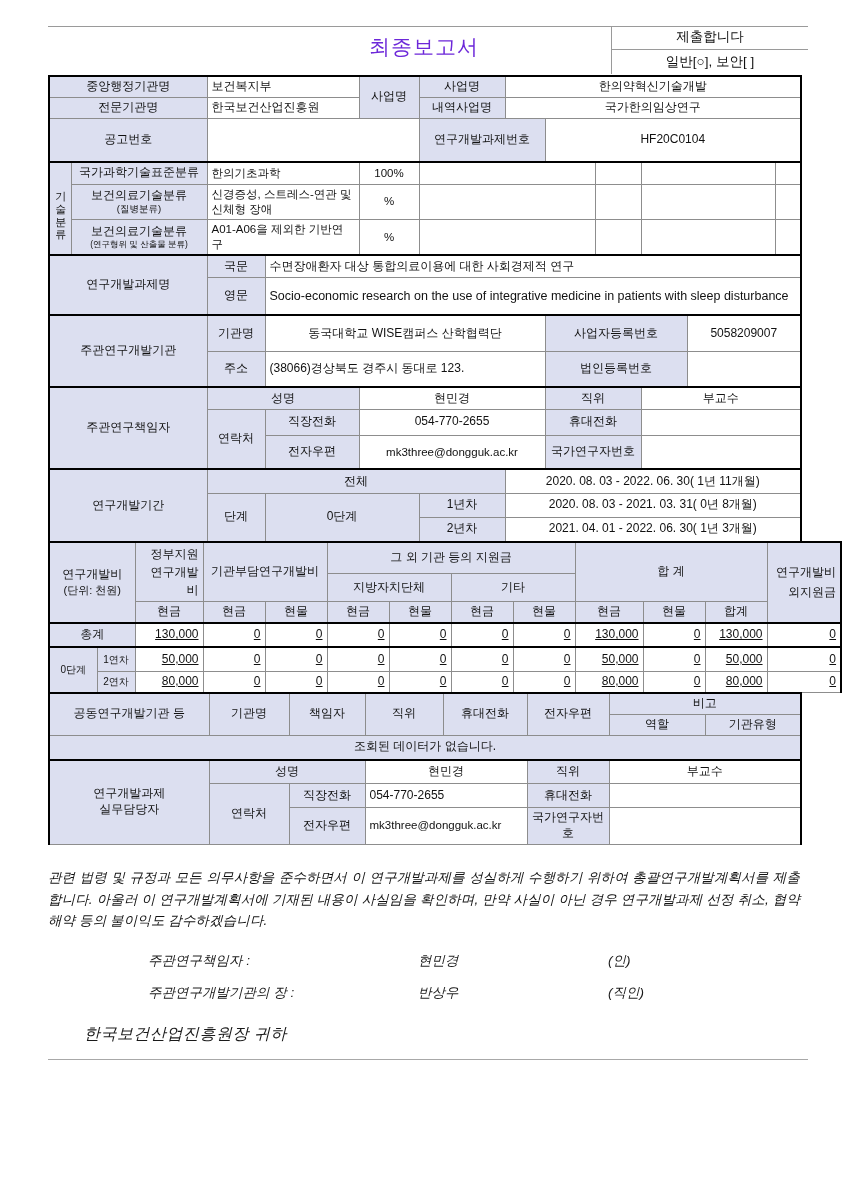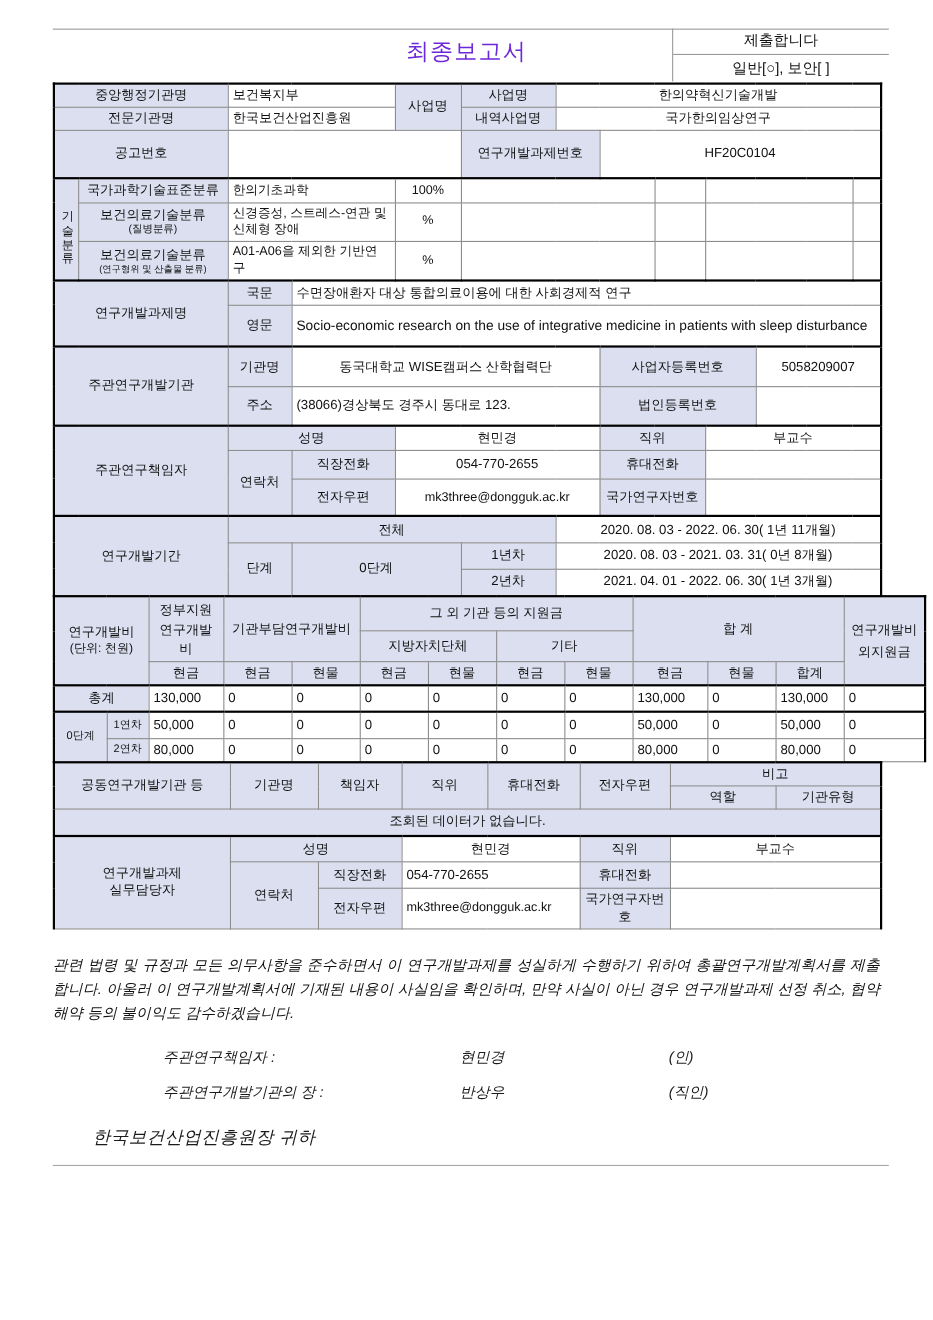--- a/index.html
+++ b/index.html
@@ -76,25 +76,25 @@
     vertical-align: middle;
     line-height: 1.32;
     color: #111;
     word-break: break-all;
   }
   .hd {
     background: #dcdff0;
     text-align: center;
   }
   .hd-sm { font-size: 10px; }
-  .hd-xs { font-size: 8.5px; }
+  .hd-xs { font-size: 8.5px; text-align: right; }
   .val { background: #ffffff; }
   .c { text-align: center; }
   .l { text-align: left; }
-  .r { text-align: left; padding-right: 5px; }
+  .r { text-align: right; padding-right: 5px; text-decoration: underline; }
   .thick-top { border-top: 2px solid #000 !important; }
   .thick-left { border-left: 2px solid #000 !important; }
   .thick-right { border-right: 2px solid #000 !important; }
   .row-h { height: 20px; }
 
   
   .footer {
     margin-top: 22px;
     width: 752px;
     font-style: italic;

